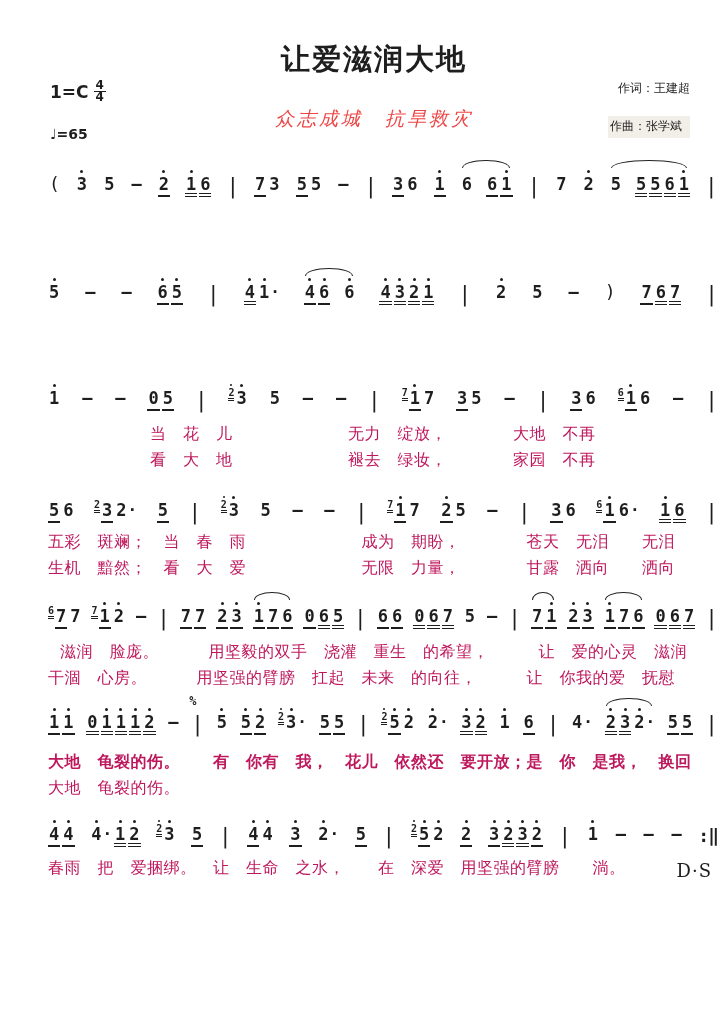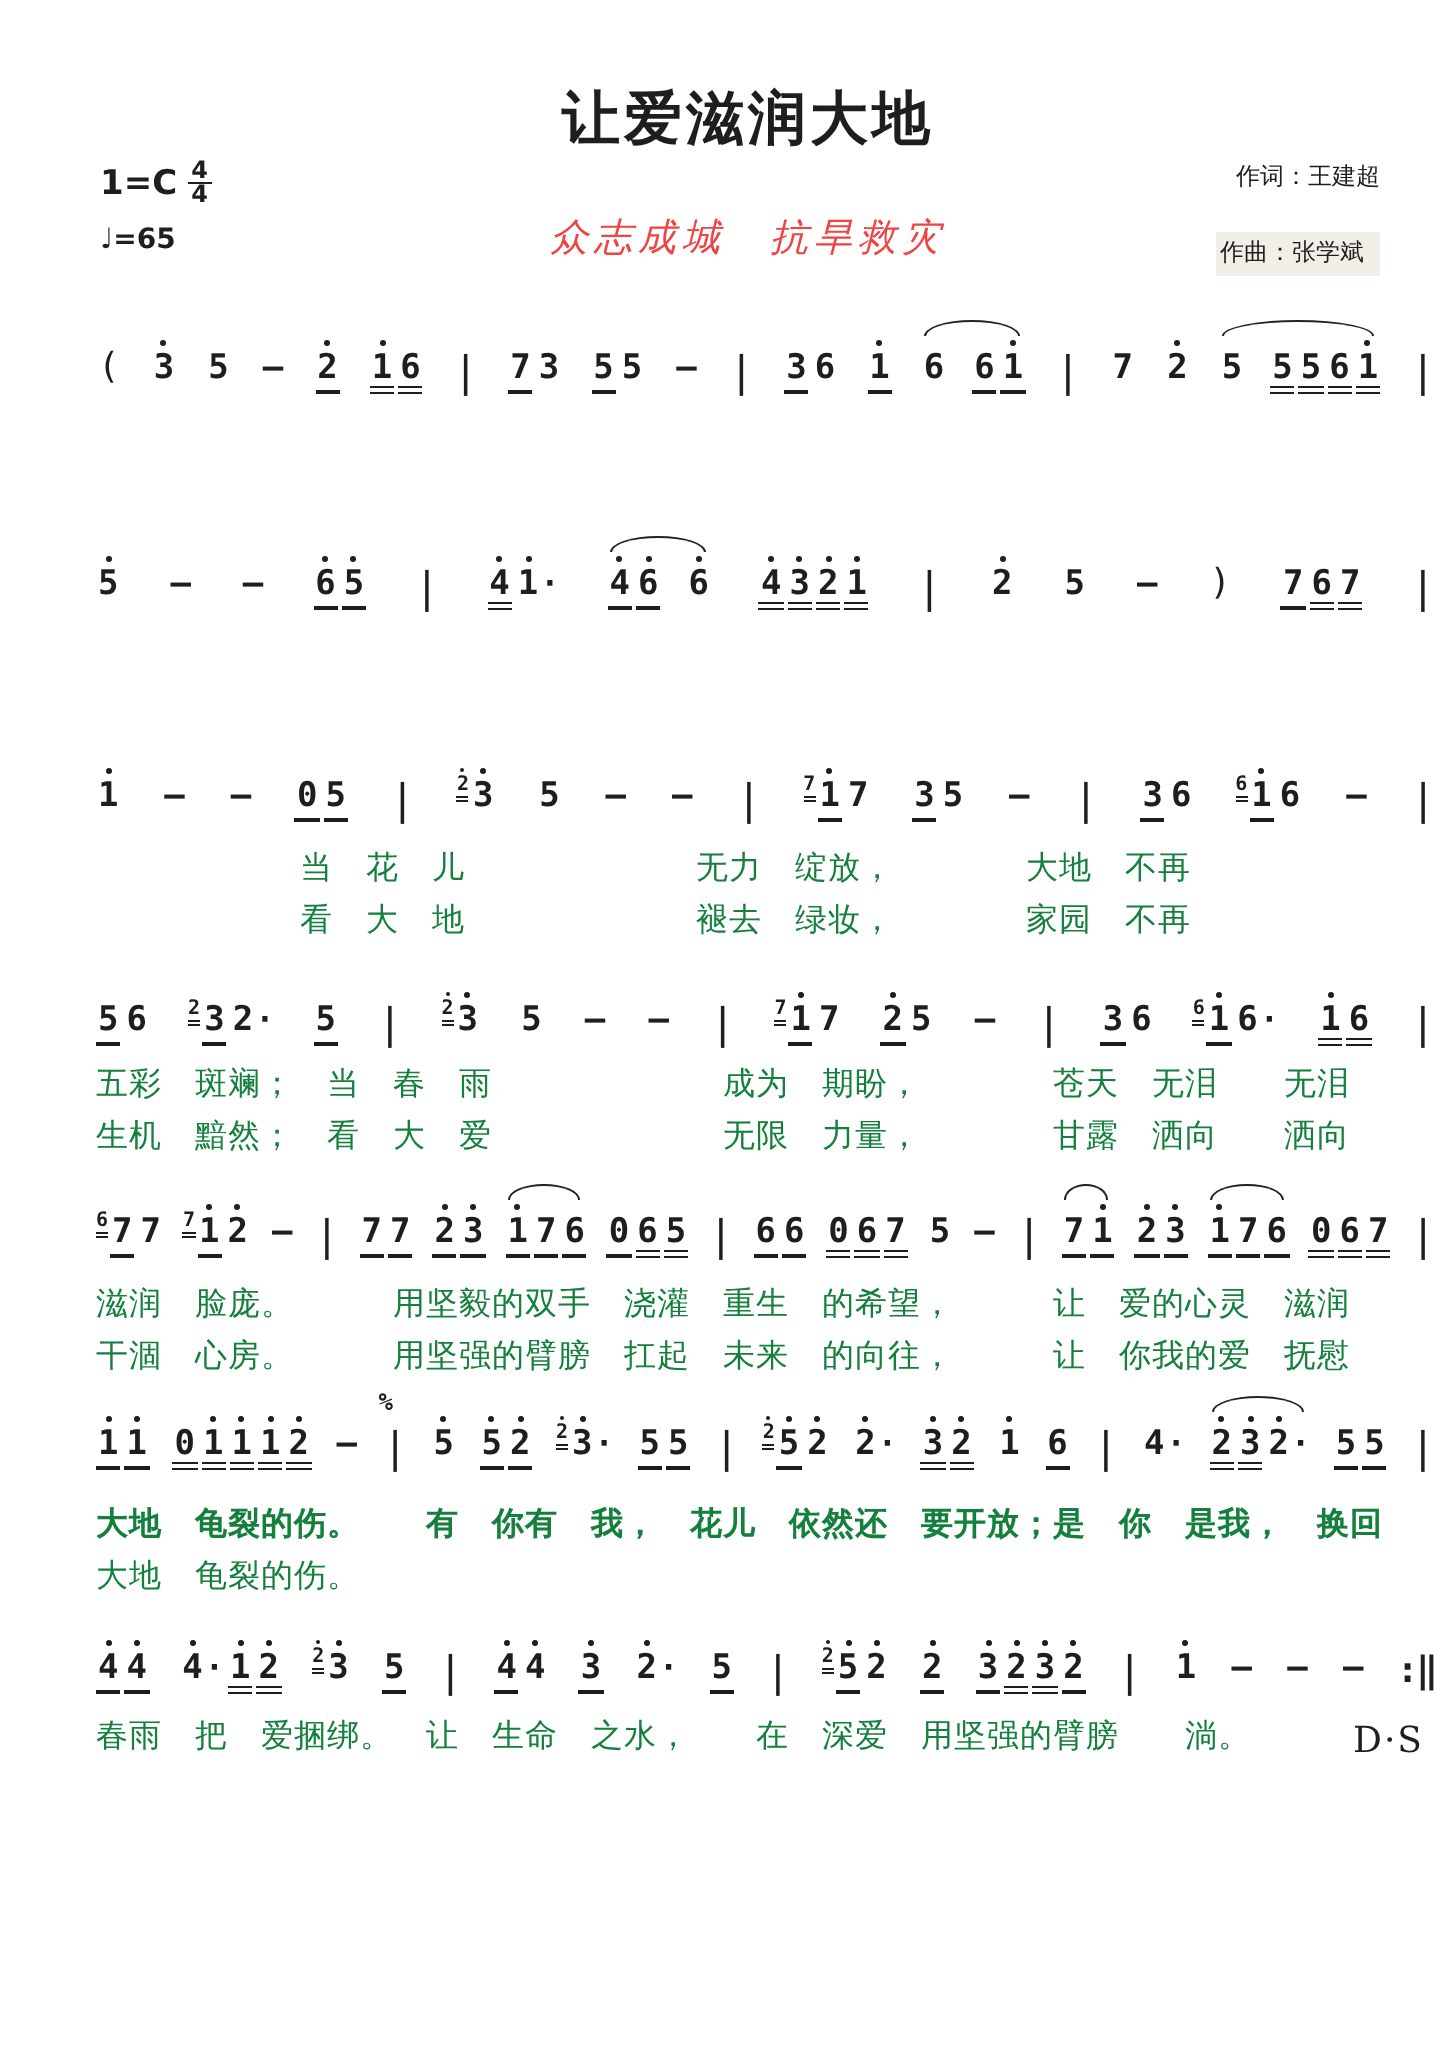--- a/index.html
+++ b/index.html
@@ -15,21 +15,21 @@
     text-align:center;font-family:"DejaVu Serif","Liberation Serif",serif;
     font-size:29px;font-weight:700;letter-spacing:2px;
   }
   .keysig{
     position:absolute;left:50px;top:80px;display:flex;align-items:center;gap:5px;
     font-weight:700;font-size:17px;
   }
   .frac{display:inline-flex;flex-direction:column;align-items:center;
     font-size:12px;line-height:11px;font-weight:700;}
   .frac .ftop{border-bottom:1px solid #1e1e1e;padding:0 2px;}
-  .tempo{position:absolute;left:50px;top:112px;font-weight:700;font-size:14px;}
+  .tempo{position:absolute;left:50px;top:126px;font-weight:700;font-size:14px;}
   .subtitle{
     position:absolute;top:106px;left:50%;transform:translateX(-50%);
     font-family:"DejaVu Serif","Liberation Serif",serif;font-style:italic;
     font-size:19px;letter-spacing:3px;color:#ef4444;white-space:pre;
   }
   .credit{
     position:absolute;right:58px;font-size:12px;font-weight:400;
     font-family:"DejaVu Serif","Liberation Serif",serif;white-space:pre;
   }
   .lyricist{top:80px;}
@@ -63,21 +63,21 @@
   .sp{display:inline-block;width:9px;}
   .arc{
     position:absolute;left:1px;right:3px;top:-8px;height:7px;
     border:1.5px solid #222;border-bottom:none;
     border-radius:50% 50% 0 0 / 100% 100% 0 0;
   }
   .segno{position:absolute;top:-19px;left:-2px;font-size:12px;font-weight:700;}
   
   .lyr{
     position:absolute;font-family:"DejaVu Serif","Liberation Serif",serif;
-    font-size:16px;color:#15803d;white-space:pre;letter-spacing:0.5px;
+    font-size:16px;color:#be185d;white-space:pre;letter-spacing:0.5px;
   }
   .ds{
     position:absolute;right:36px;top:860px;
     font-family:"DejaVu Serif","Liberation Serif",serif;
     font-size:18px;font-weight:400;letter-spacing:1px;margin-left:20px;
   }
 </style>
 </head>
 <body>
 
@@ -1637,21 +1637,21 @@
             <span class="stk">
               <span class="dg u0">:‖</span>
             </span>
           </span>
         </span>
       </div>
       <div class="lyr" style="top: 424px; left: 150px;">当　花　儿　　　　　　　无力　绽放，　　　　大地　不再</div>
       <div class="lyr" style="top: 450px; left: 150px;">看　大　地　　　　　　　褪去　绿妆，　　　　家园　不再</div>
       <div class="lyr" style="top: 532px; left: 48px;">五彩　斑斓；　当　春　雨　　　　　　　成为　期盼，　　　　苍天　无泪　　无泪</div>
       <div class="lyr" style="top: 558px; left: 48px;">生机　黯然；　看　大　爱　　　　　　　无限　力量，　　　　甘露　洒向　　洒向</div>
-      <div class="lyr" style="top: 642px; left: 48px;">滋润　脸庞。　　　用坚毅的双手　浇灌　重生　的希望，　　　让　爱的心灵　滋润</div>
+      <div class="lyr" style="top: 642px; left: 60px;">滋润　脸庞。　　　用坚毅的双手　浇灌　重生　的希望，　　　让　爱的心灵　滋润</div>
       <div class="lyr" style="top: 668px; left: 48px;">干涸　心房。　　　用坚强的臂膀　扛起　未来　的向往，　　　让　你我的爱　抚慰</div>
       <div class="lyr" style="top: 752px; left: 48px; font-weight: bold;">大地　龟裂的伤。　　有　你有　我，　花儿　依然还　要开放；是　你　是我，　换回</div>
       <div class="lyr" style="top: 778px; left: 48px;">大地　龟裂的伤。</div>
       <div class="lyr" style="top: 858px; left: 48px;">春雨　把　爱捆绑。　让　生命　之水，　　在　深爱　用坚强的臂膀　　淌。</div>
     </div>
 
   <div class="ds">D·S</div>
 </div>
 
 </body></html>

